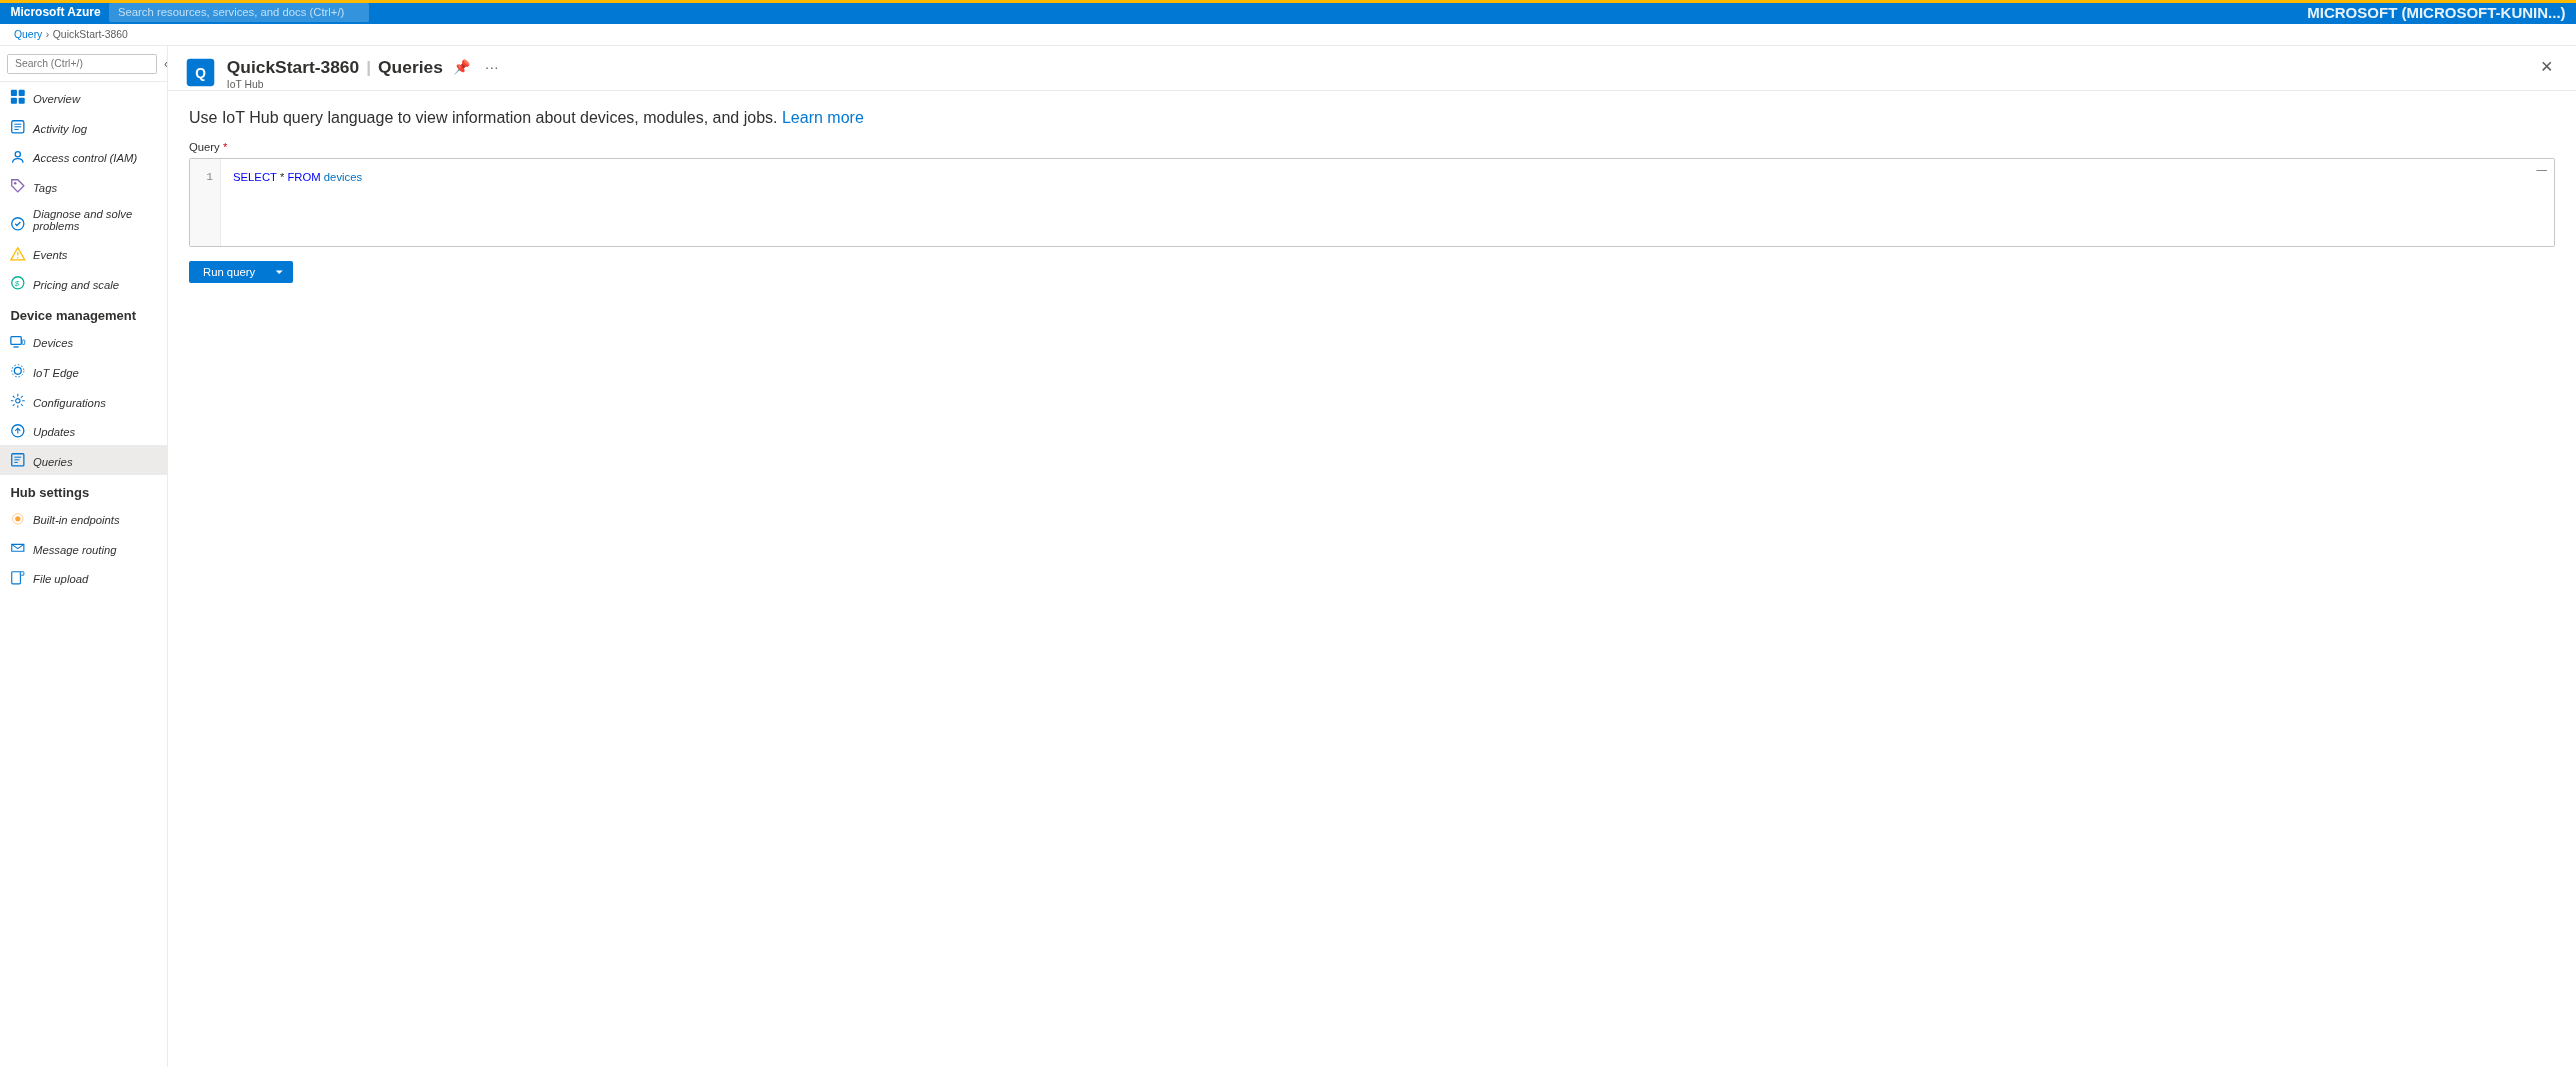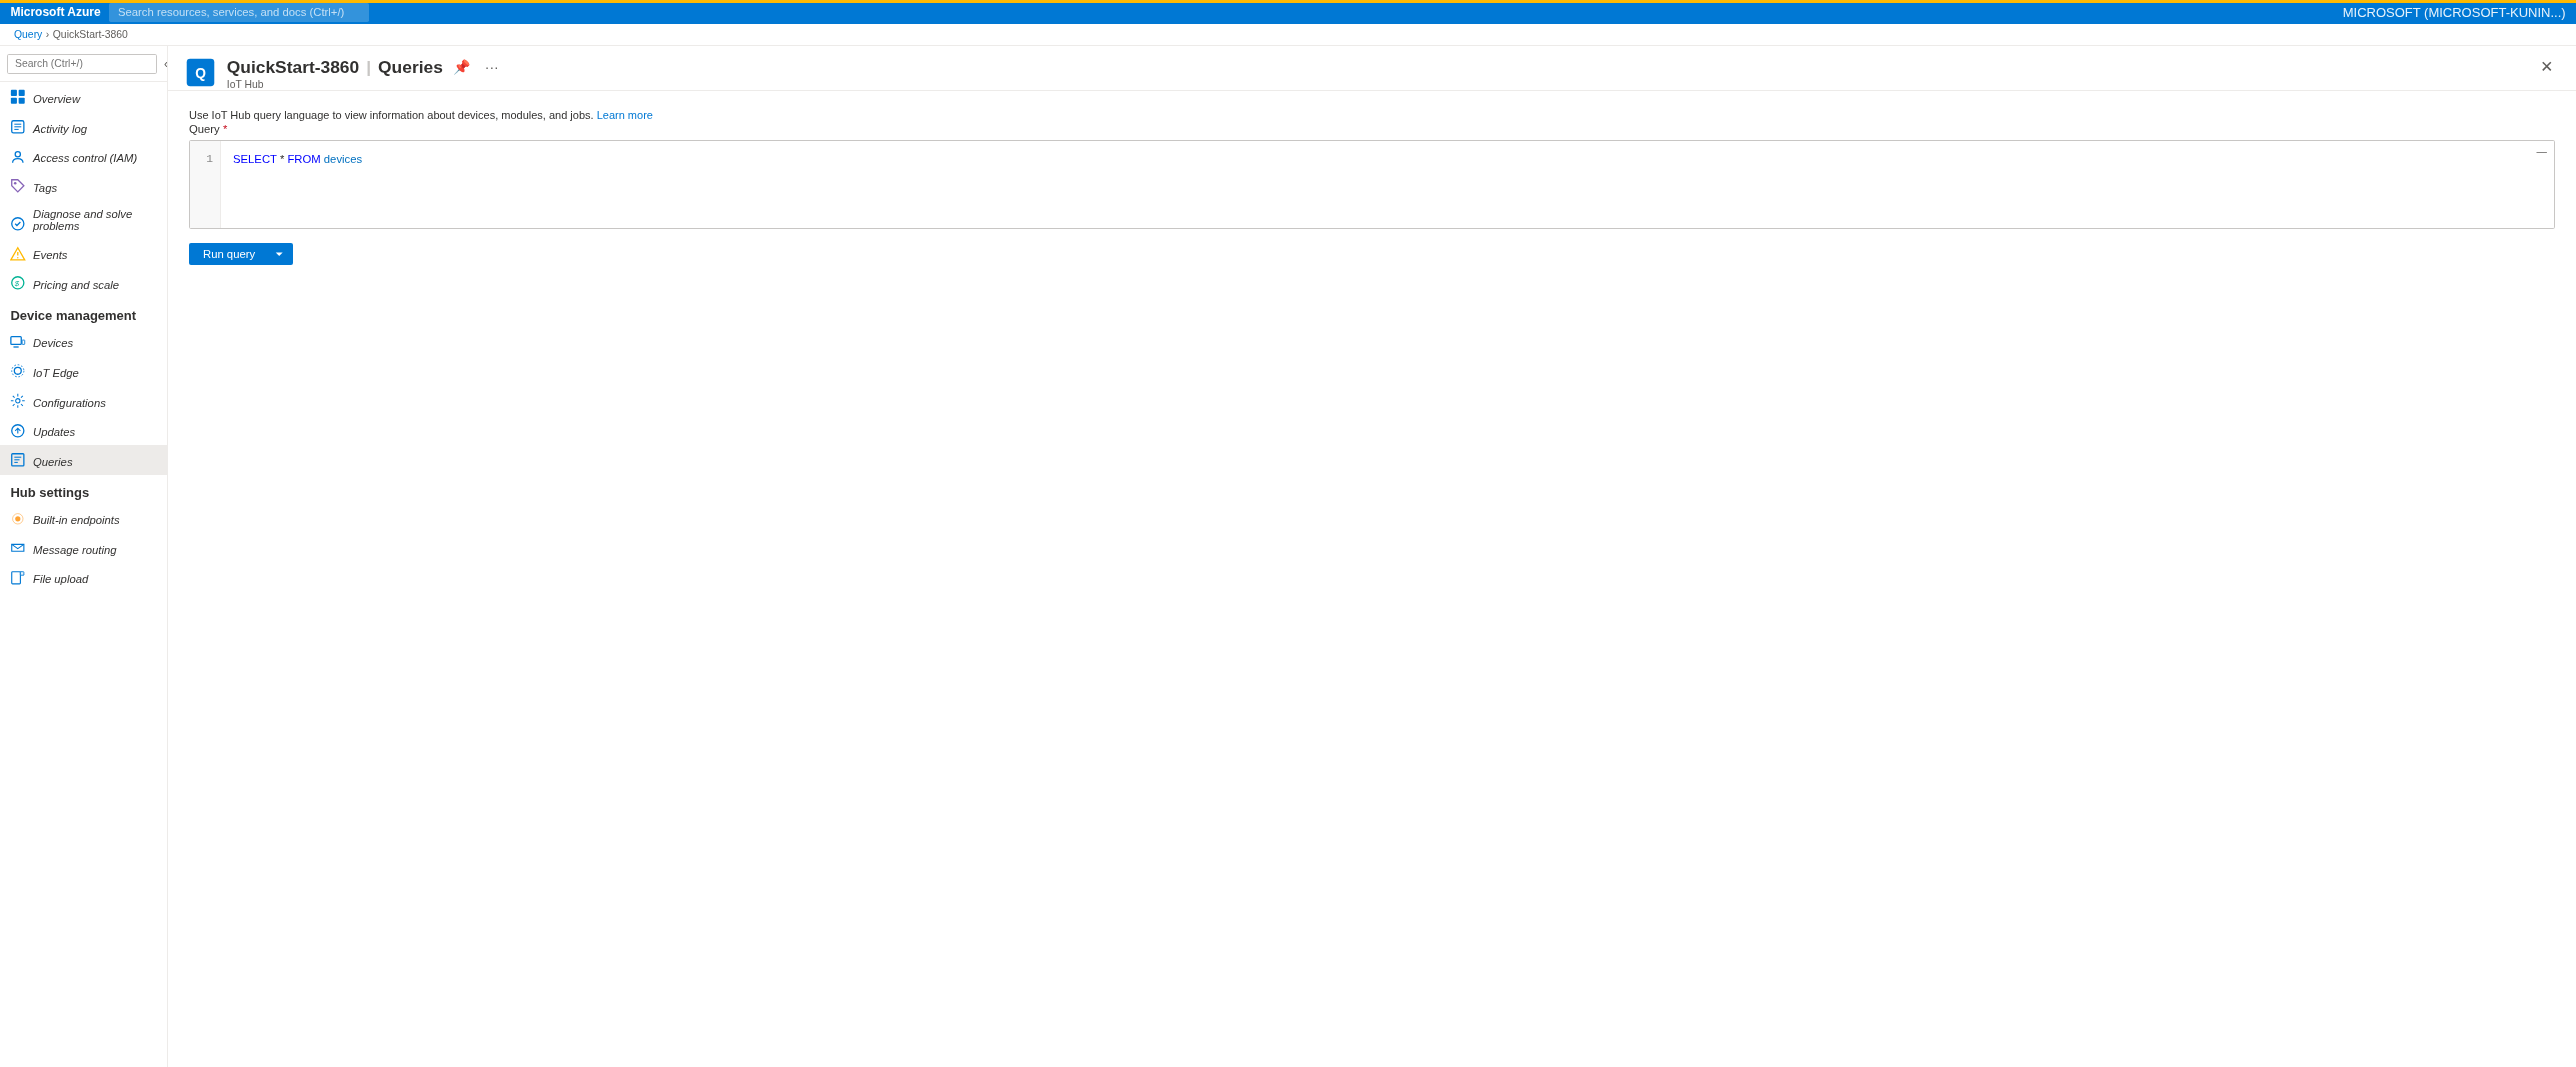--- a/index.html
+++ b/index.html
@@ -21,21 +21,21 @@
       background: rgba(255,255,255,0.2);
       border: none;
       border-radius: 1.7px;
       color: #fff;
       padding: 3.5px 8.7px;
       width: 260px;
       font-size: 11.3px;
       outline: none;
     }
     .top-bar-search::placeholder { color: rgba(255,255,255,0.7); }
-    .top-bar-right { color: rgba(255,255,255,0.9); font-size: 13px; }
+    .top-bar-right { color: rgba(255,255,255,0.9); font-size: 15px; font-weight: bold; }
     .top-bar-accent { position: absolute; top: 0; left: 0; right: 0; height: 2.6px; background: #ffb900; }
 
     
     .breadcrumb {
       padding: 5.2px 14px;
       font-size: 10.4px;
       color: #605e5c;
       background: #fff;
       border-bottom: 0.9px solid #edebe9;
       display: flex;
@@ -163,21 +163,21 @@
     }
 
     
     .content-area {
       flex: 1;
       overflow-y: auto;
       padding: 17.4px 21px;
       background: #fff;
     }
 
-    .info-text { font-size: 11px; color: #323130; margin-bottom: 2px; }
+    .info-text { font-size: 16px; color: #323130; margin-bottom: 14px; }
     .info-text a { color: #0078d4; text-decoration: none; }
 
     .query-label { font-size: 11.3px; font-weight: 500; color: #323130; margin-bottom: 5.2px; }
     .required-star { color: #c50f1f; }
 
     .query-editor-wrapper {
       border: 0.9px solid #c8c6c4;
       border-radius: 1.7px;
       margin-bottom: 14px;
       background: #fff;

